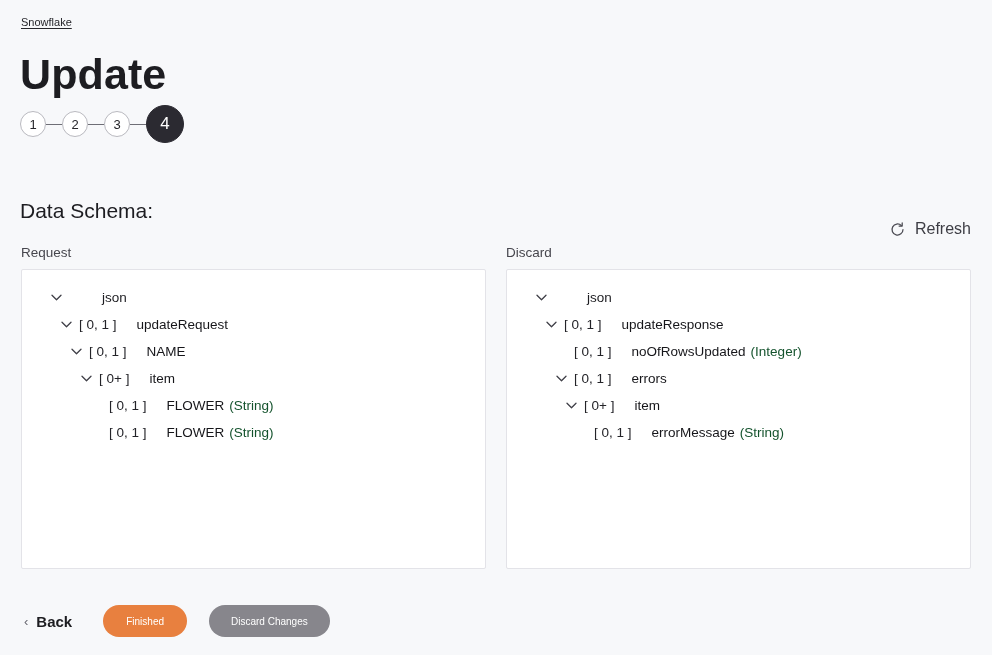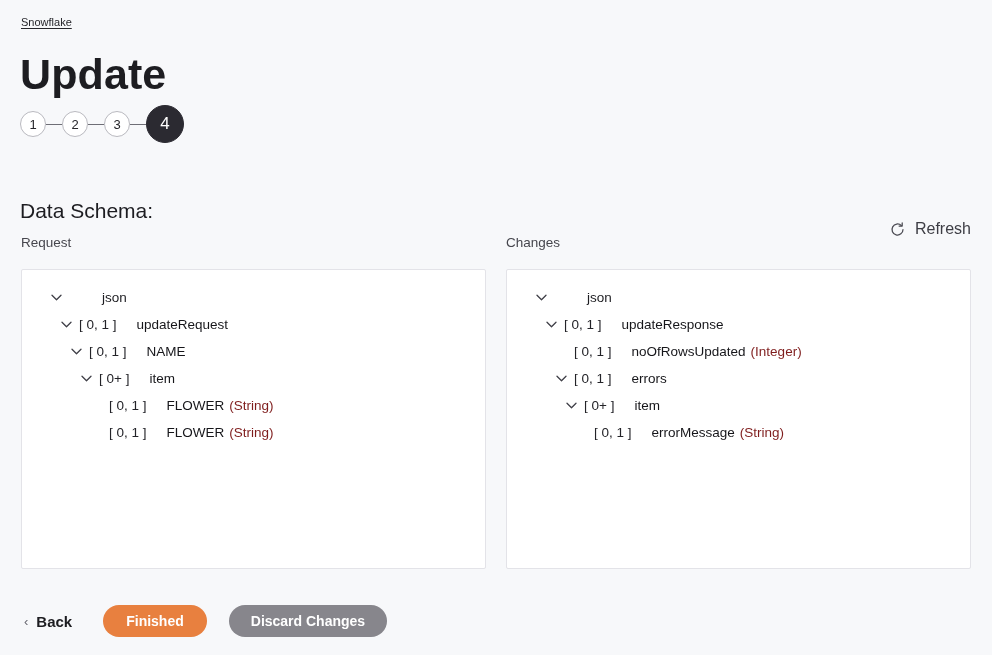--- a/index.html
+++ b/index.html
@@ -62,21 +62,21 @@
   .refresh-btn {
     position: absolute; right: 21px; top: 220px;
     display: flex; align-items: center; gap: 9px;
     font-size: 16px; color: #3d3d44;
     cursor: pointer; user-select: none;
   }
   .refresh-btn svg { display: block; }
 
   
   .col-label {
-    position: absolute; top: 235px;
+    position: absolute; top: 245px;
     font-size: 13.5px; color: #46464d;
   }
   .col-label.req { left: 21px; }
   .col-label.res { left: 506px; }
 
   
   .panel {
     position: absolute; top: 269px; height: 300px;
     background: #ffffff;
     border: 1px solid #e3e3e8;
@@ -100,43 +100,42 @@
     flex: 0 0 auto;
     margin-right: 6px;
     display: flex; align-items: center; justify-content: center;
   }
   .chev.empty { visibility: hidden; }
   .chev svg { display: block; }
   .card {
     color: #232328; font-weight: 400; margin-right: 20px;
   }
   .fname { font-weight: 400; color: #16161a; }
-  .ftype { color: #7f1d1d; margin-left: 5px; }
+  .ftype { color: #14532d; margin-left: 5px; }
   .rootname { color: #1d1d21; padding-left: 33px; }
 
   
   .footer {
     position: absolute; left: 0; top: 600px;
     width: 992px; height: 42px;
     display: flex; align-items: center;
   }
   .back-link {
     margin-left: 24px;
     display: flex; align-items: center; gap: 8px;
     font-size: 15px; font-weight: 700; color: #1d1d21;
     cursor: pointer; user-select: none;
   }
   .back-chev { color: #6a6a72; font-size: 13px; font-weight: 400; }
   .btn {
     border: none; border-radius: 999px;
     font-family: "Liberation Sans", sans-serif;
-    font-size: 14px; color: #ffffff;
+    font-size: 10px; color: #ffffff;
     cursor: pointer;
     height: 32px;
-    font-weight: bold;
   }
   .btn-finished { margin-left: 31px; padding: 0 23px; background: #e8803f; }
   .btn-discard { margin-left: 22px; padding: 8px 22px; background: #87868c; }
 </style>
 </head>
 <body>
 
 <div class="page">
 
   <a class="breadcrumb">Snowflake</a>
@@ -159,21 +158,21 @@
     <span>
       <svg width="17" height="17" viewBox="0 0 17 17" fill="none">
         <path d="M14 8.5a5.5 5.5 0 1 1-1.7-3.97" stroke="#4a4a52" stroke-width="1.25" stroke-linecap="round"></path>
         <path d="M13.2 1.9v3.1h-3.1" stroke="#4a4a52" stroke-width="1.25" stroke-linecap="round" stroke-linejoin="round"></path>
       </svg>
     </span>
     <span>Refresh</span>
   </div>
 
   <div class="col-label req">Request</div>
-  <div class="col-label res">Changes</div>
+  <div class="col-label res">Discard</div>
 
   <div class="panel req">
     <div class="tree" id="request-tree">
         <div class="tree-row" style="padding-left: 28px;">
           <span class="chev">
             <svg width="11" height="7" viewBox="0 0 11 7" fill="none">
               <path d="M1 1.3L5.5 5.7L10 1.3" stroke="#3f3f47" stroke-width="1.3" stroke-linecap="round" stroke-linejoin="round"></path>
             </svg>
           </span>
           <span class="rootname">json</span>

